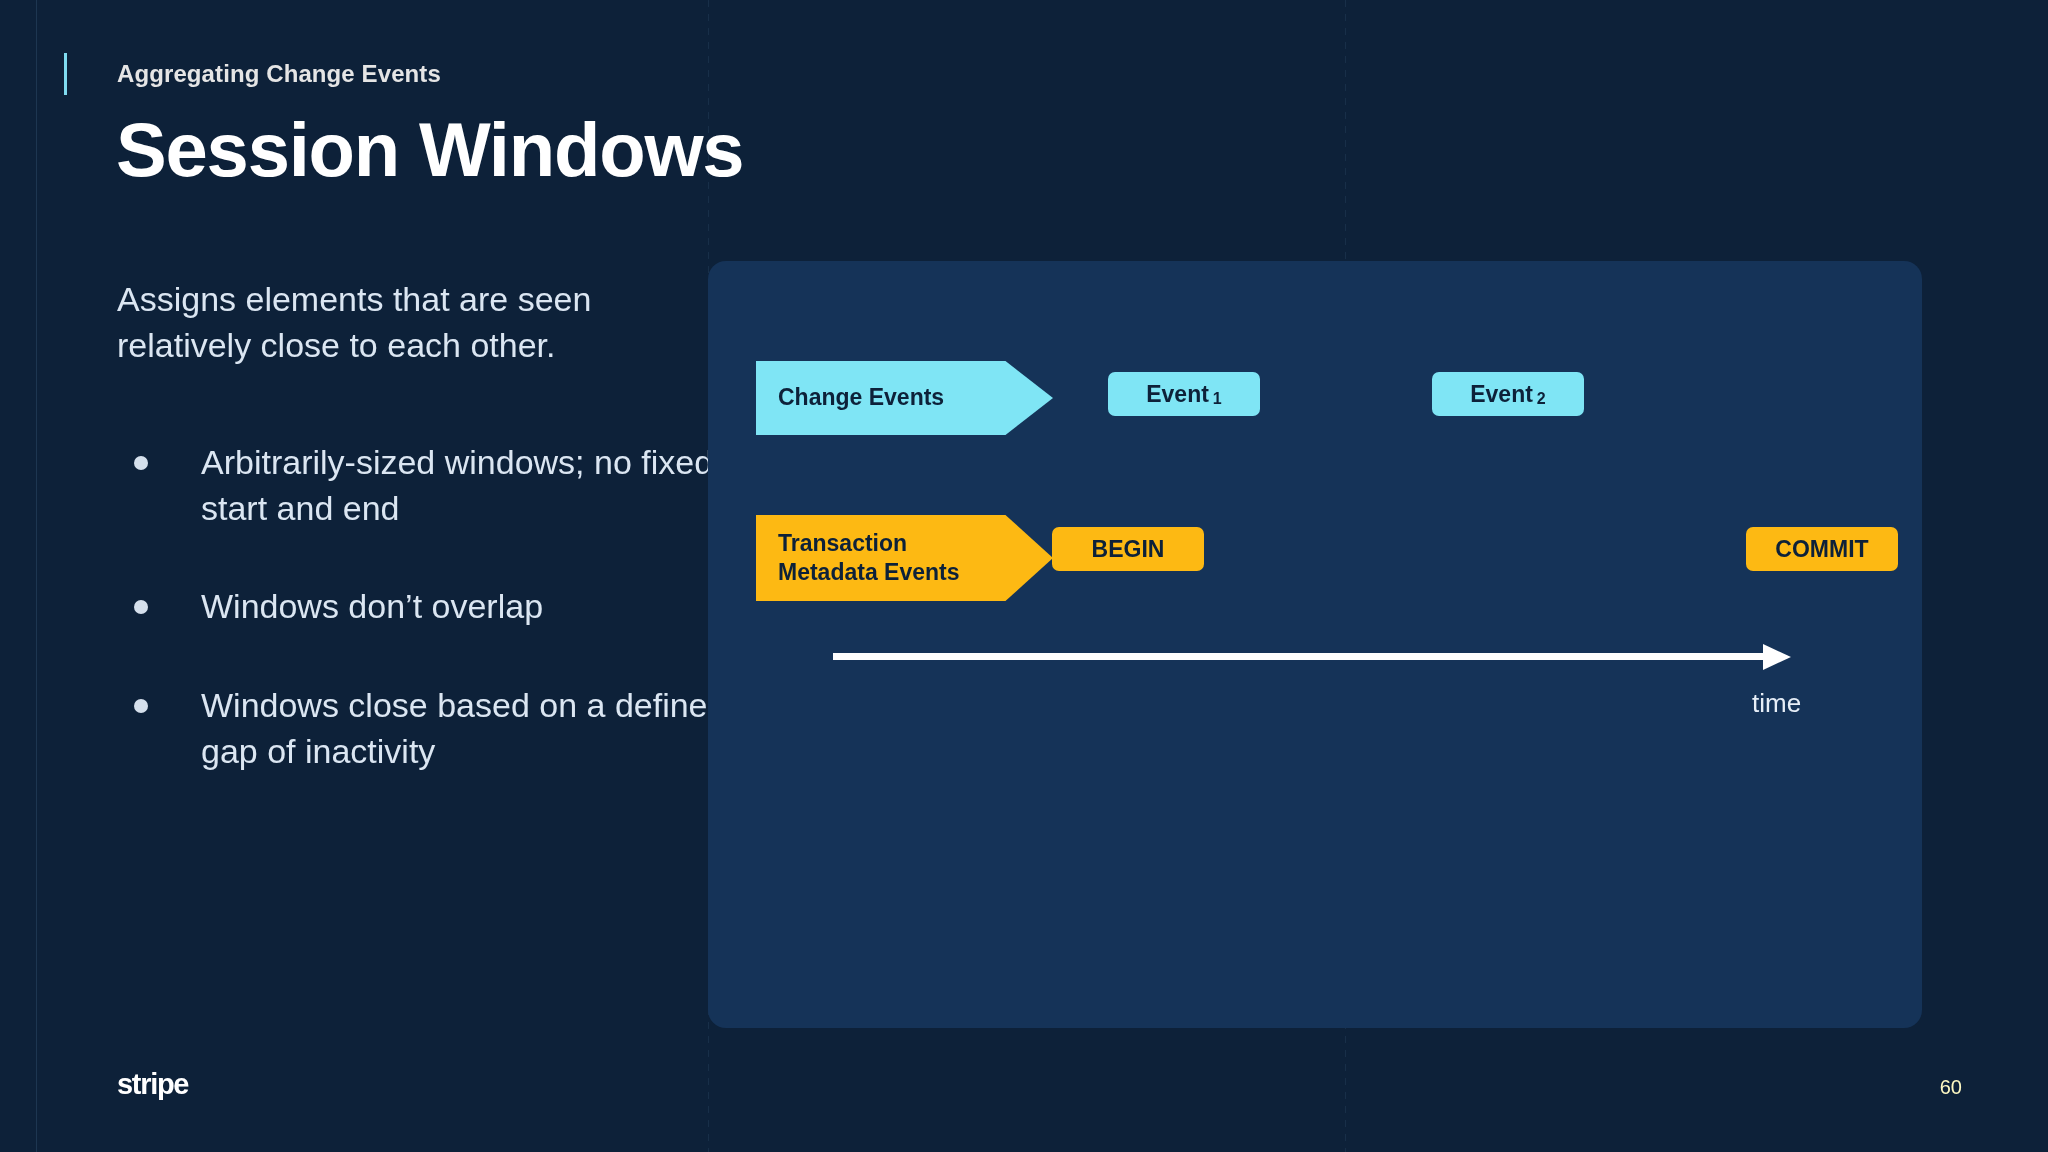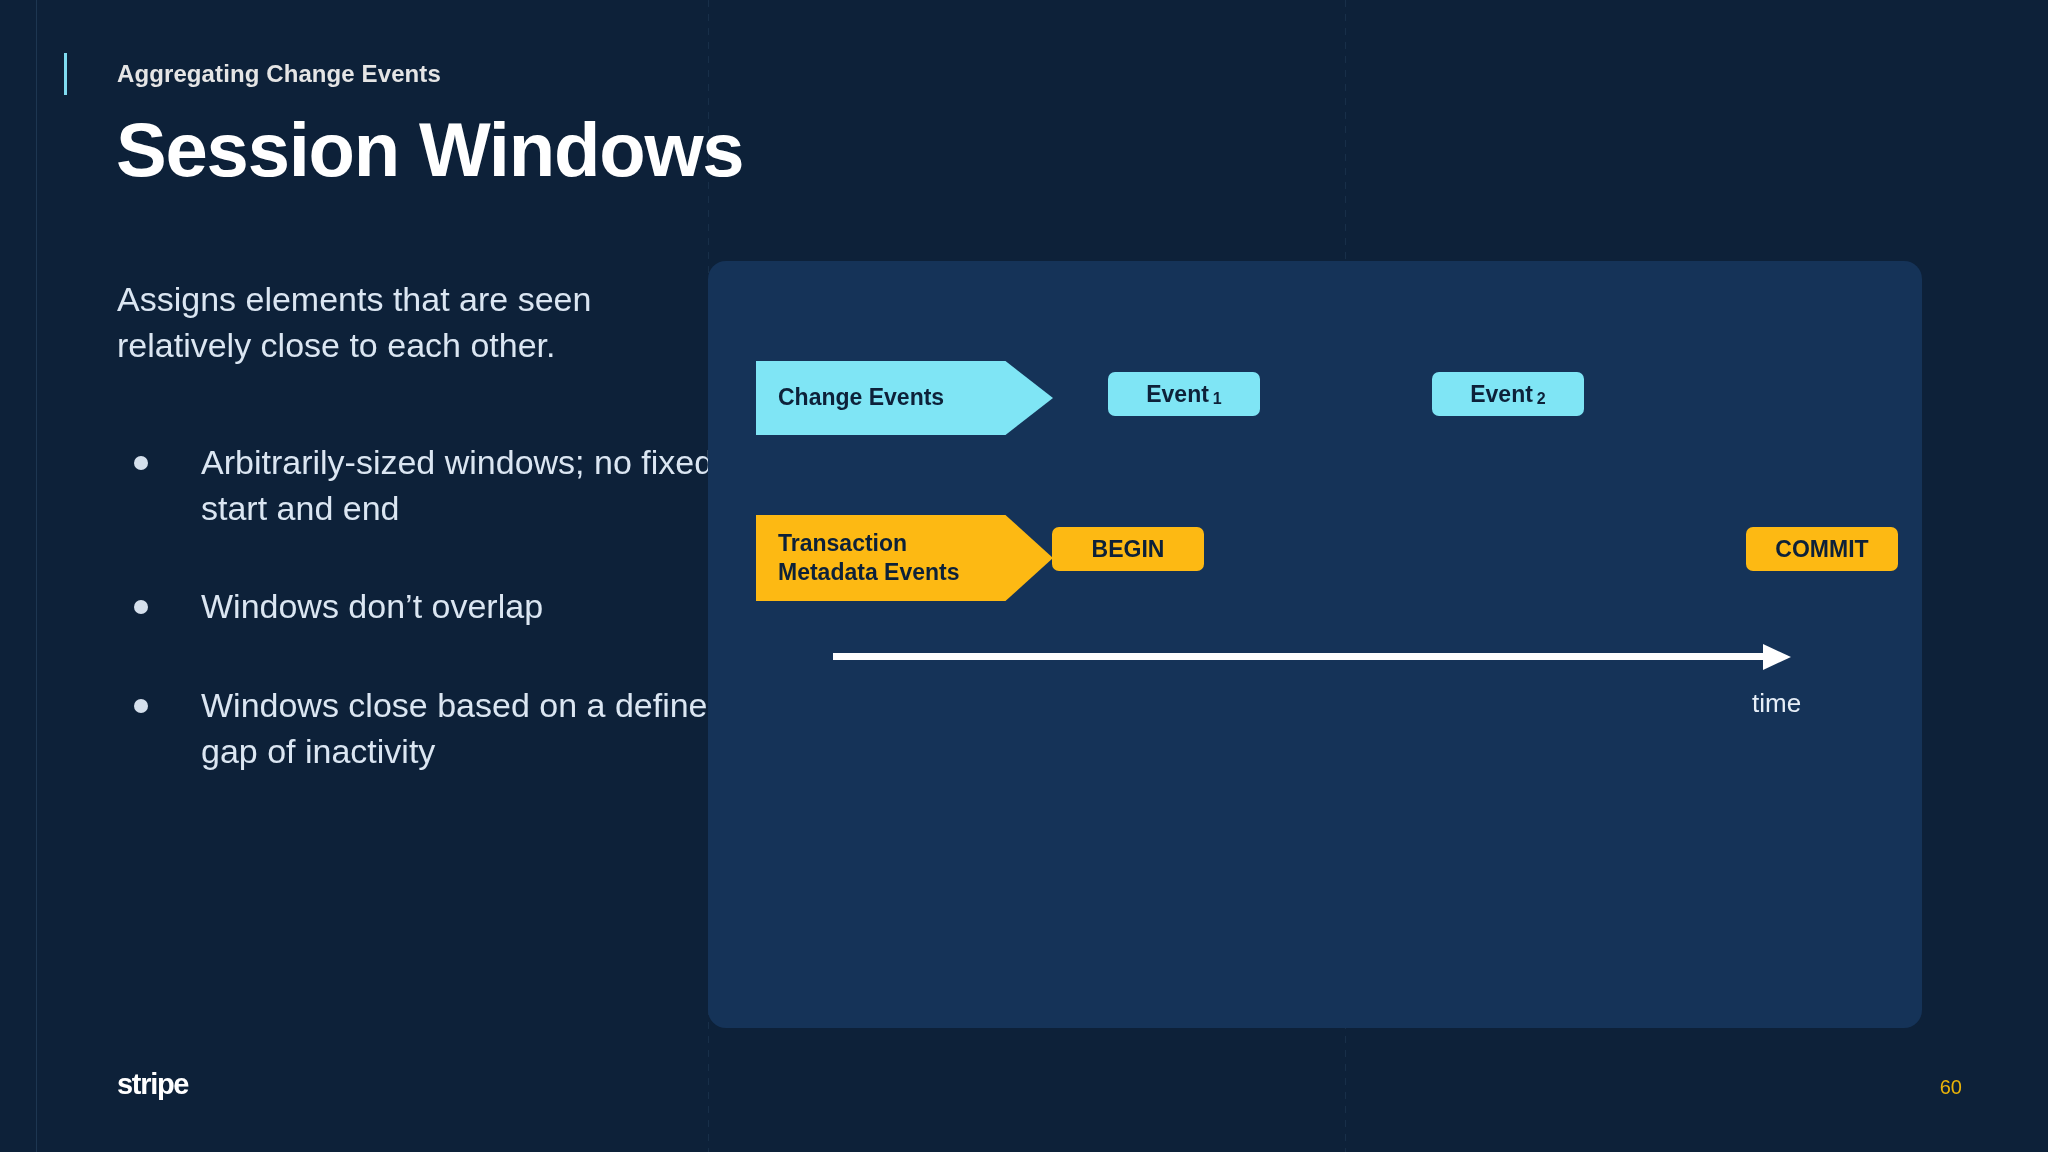--- a/index.html
+++ b/index.html
@@ -131,21 +131,21 @@
     top: 1068px;
     color: #ffffff;
     font-size: 29px;
     font-weight: bold;
     letter-spacing: -1.3px;
   }
   .page-number {
     position: absolute;
     right: 86px;
     top: 1076px;
-    color: #eab308;
+    color: #fef9c3;
     font-size: 20px;
   }
 
   
   .panel {
     position: absolute;
     left: 708px;
     top: 261px;
     width: 1214px;
     height: 767px;

